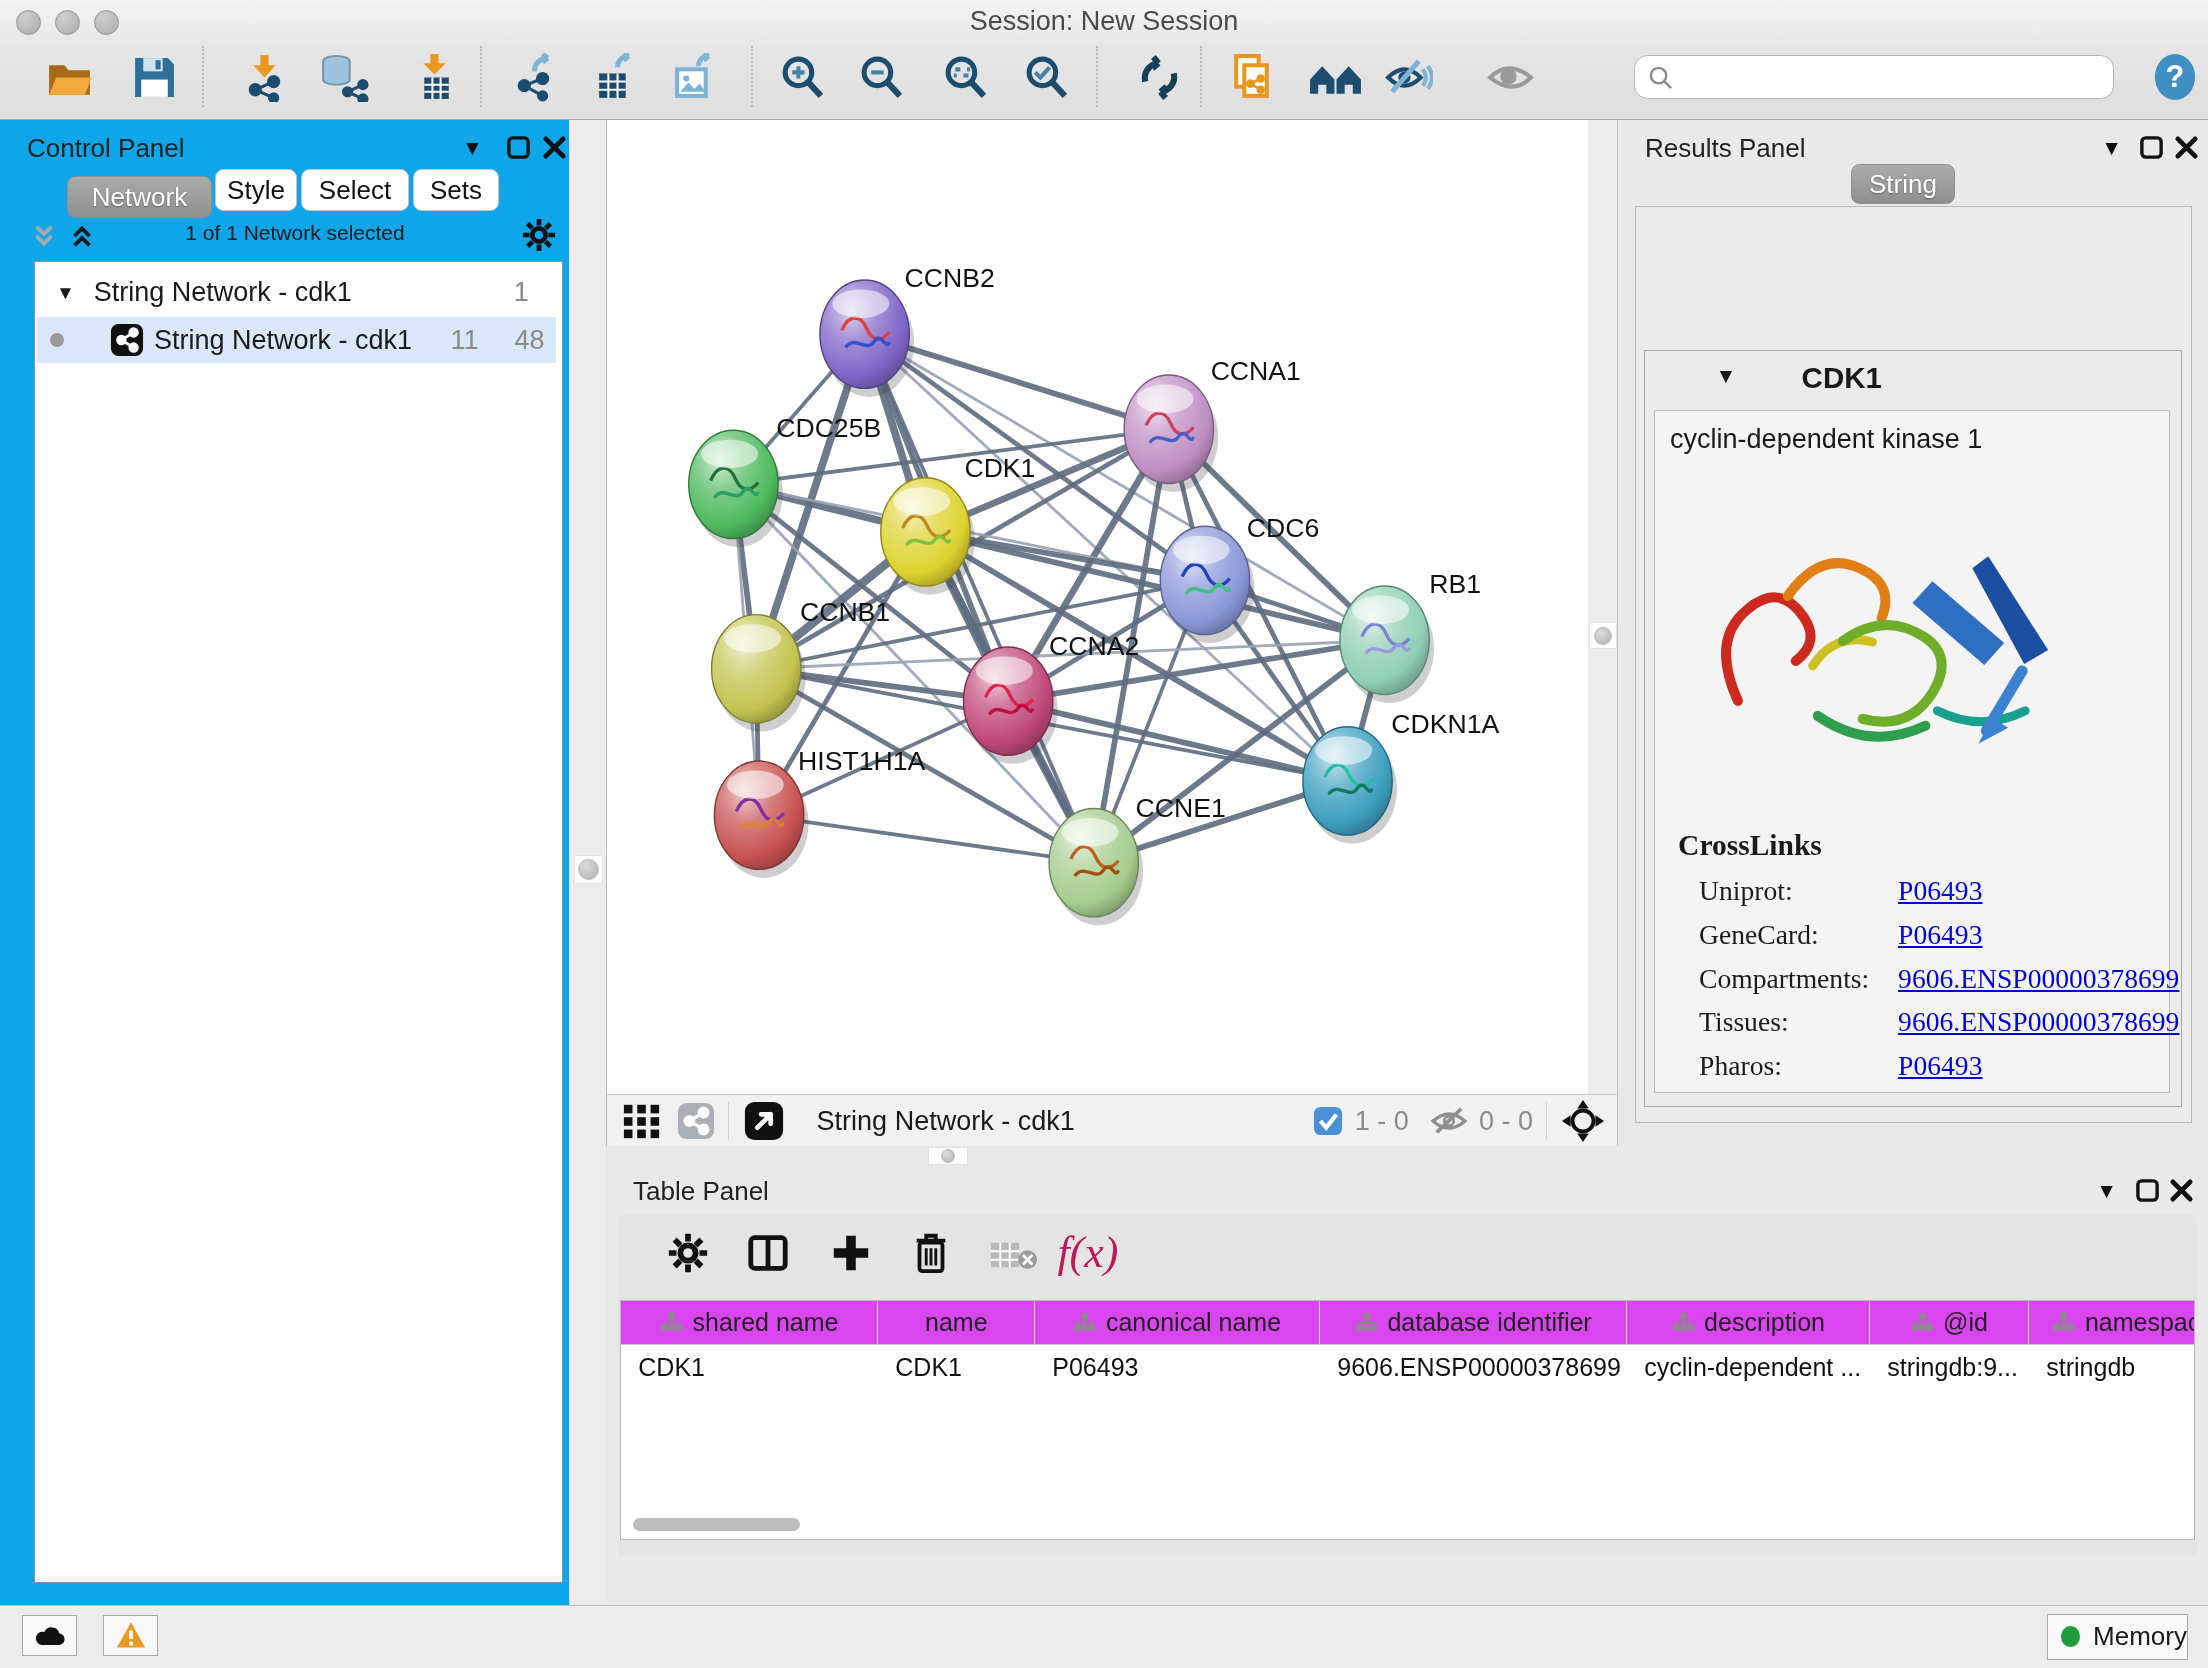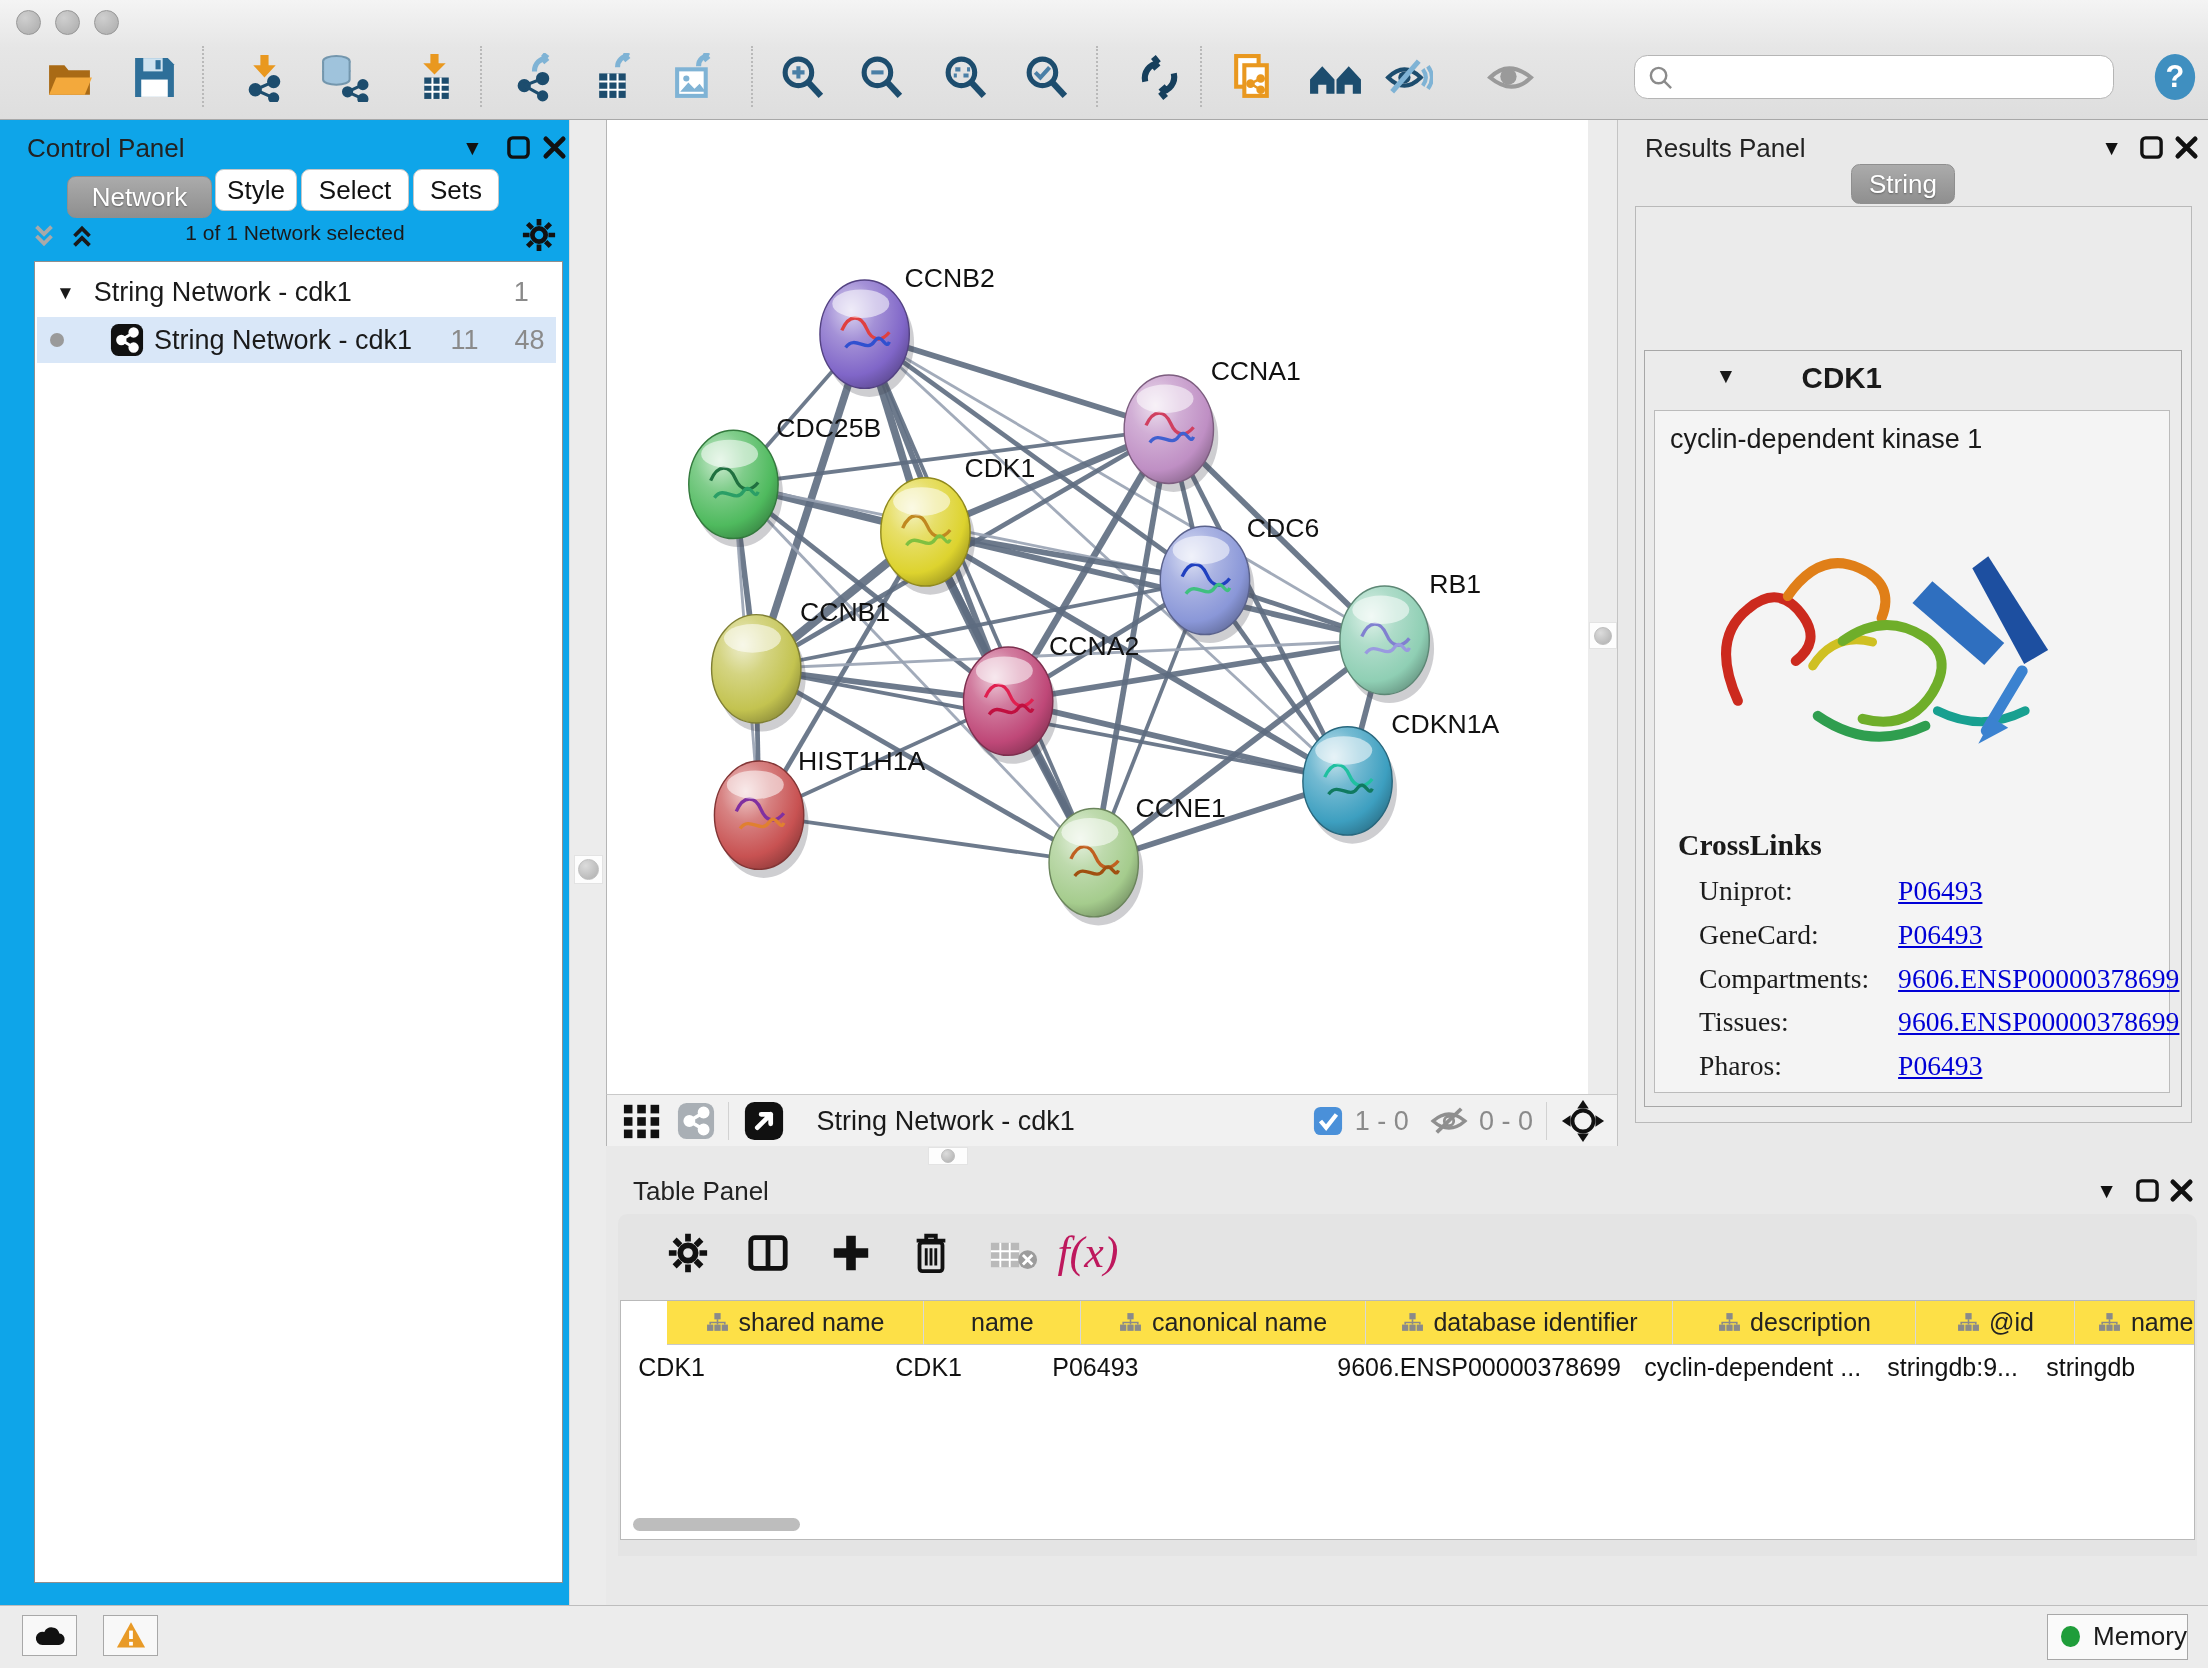--- a/index.html
+++ b/index.html
@@ -42,35 +42,36 @@
   .rp-btn{height:49px;background:linear-gradient(#ffffff,#f2f2f2);border:1px solid #c9c9c9;border-radius:9.5px;font-size:26px;display:flex;align-items:center;justify-content:center;}
   #rp-entry{left:7.6px;top:143px;width:536px;height:755px;border:1.9px solid #a7a7a7;background:#ebebeb;}
   #rp-inner{left:9.5px;top:59px;width:514px;height:681px;background:#f4f4f4;border:1px solid #bbb;}
   .xl-row{position:absolute;left:0;width:100%;font-family:"Liberation Serif",serif;font-size:27.6px;}
   .xl-label{position:absolute;left:44px;color:#1c1c1c;}
   .xl-value{position:absolute;left:243px;color:#0000d6;text-decoration:underline;}
   
   #tp{left:606px;top:1165px;width:1603px;height:440px;background:#e9e9e9;}
   #tp-dock{left:12.4px;top:49px;width:1579px;height:342px;background:#e4e4e4;border-radius:9.5px 9.5px 0 0;}
   #tp-table{left:1.9px;top:86px;width:1573px;height:238px;background:#fff;border:1px solid #b9b9b9;overflow:hidden;}
-  .th-cell{position:absolute;top:0;height:44px;background:#fde047;border-right:1px solid #d8d8d8;border-bottom:1px solid #c9c9c9;display:flex;align-items:center;justify-content:center;gap:9.5px;font-size:25px;color:#222;box-sizing:border-box;margin-left:46px;}
+  .th-cell{position:absolute;top:0;height:44px;background:#d946ef;border-right:1px solid #d8d8d8;border-bottom:1px solid #c9c9c9;display:flex;align-items:center;justify-content:center;gap:9.5px;font-size:25px;color:#222;box-sizing:border-box;}
   .td-cell{position:absolute;top:45px;height:42px;display:flex;align-items:center;padding-left:17px;font-size:25px;color:#111;box-sizing:border-box;}
   #tp-tabs .tab{position:absolute;top:0;}
   
   #statusbar{left:0;top:1605px;width:2208px;height:63px;background:#ececec;border-top:1px solid #bdbdbd;}
   .sb-box{top:8.6px;width:55px;height:41px;background:#f8f8f8;border:1.9px solid #a8a8a8;display:flex;align-items:center;justify-content:center;box-sizing:border-box;}
   #memory-btn{left:2047px;top:7.6px;width:141px;height:46px;background:#fafafa;border:1.9px solid #a8a8a8;display:flex;align-items:center;box-sizing:border-box;font-size:26px;}
 </style>
 </head>
 <body>
 
 <div class="abs" id="chrome">
   <div class="abs tl" style="left:16px"></div>
   <div class="abs tl" style="left:55px"></div>
   <div class="abs tl" style="left:94px"></div>
+  <div class="abs" id="win-title">Session: New Session</div>
 
   <div class="abs tbi" style="left:42px;width:55px">
     <svg viewBox="0 0 48 48">
         <path d="M4 12h15l4 5h21v24H4z" fill="#a96a15"></path>
         <path d="M4 41l7-17h35l-7 17z" fill="#f3a93c"></path>
       </svg>
   </div>
   <div class="abs tbi" style="left:130px">
     <svg viewBox="0 0 48 48">
         <path d="M5 5h32l6 6v32H5z" fill="#2e6f99"></path>

